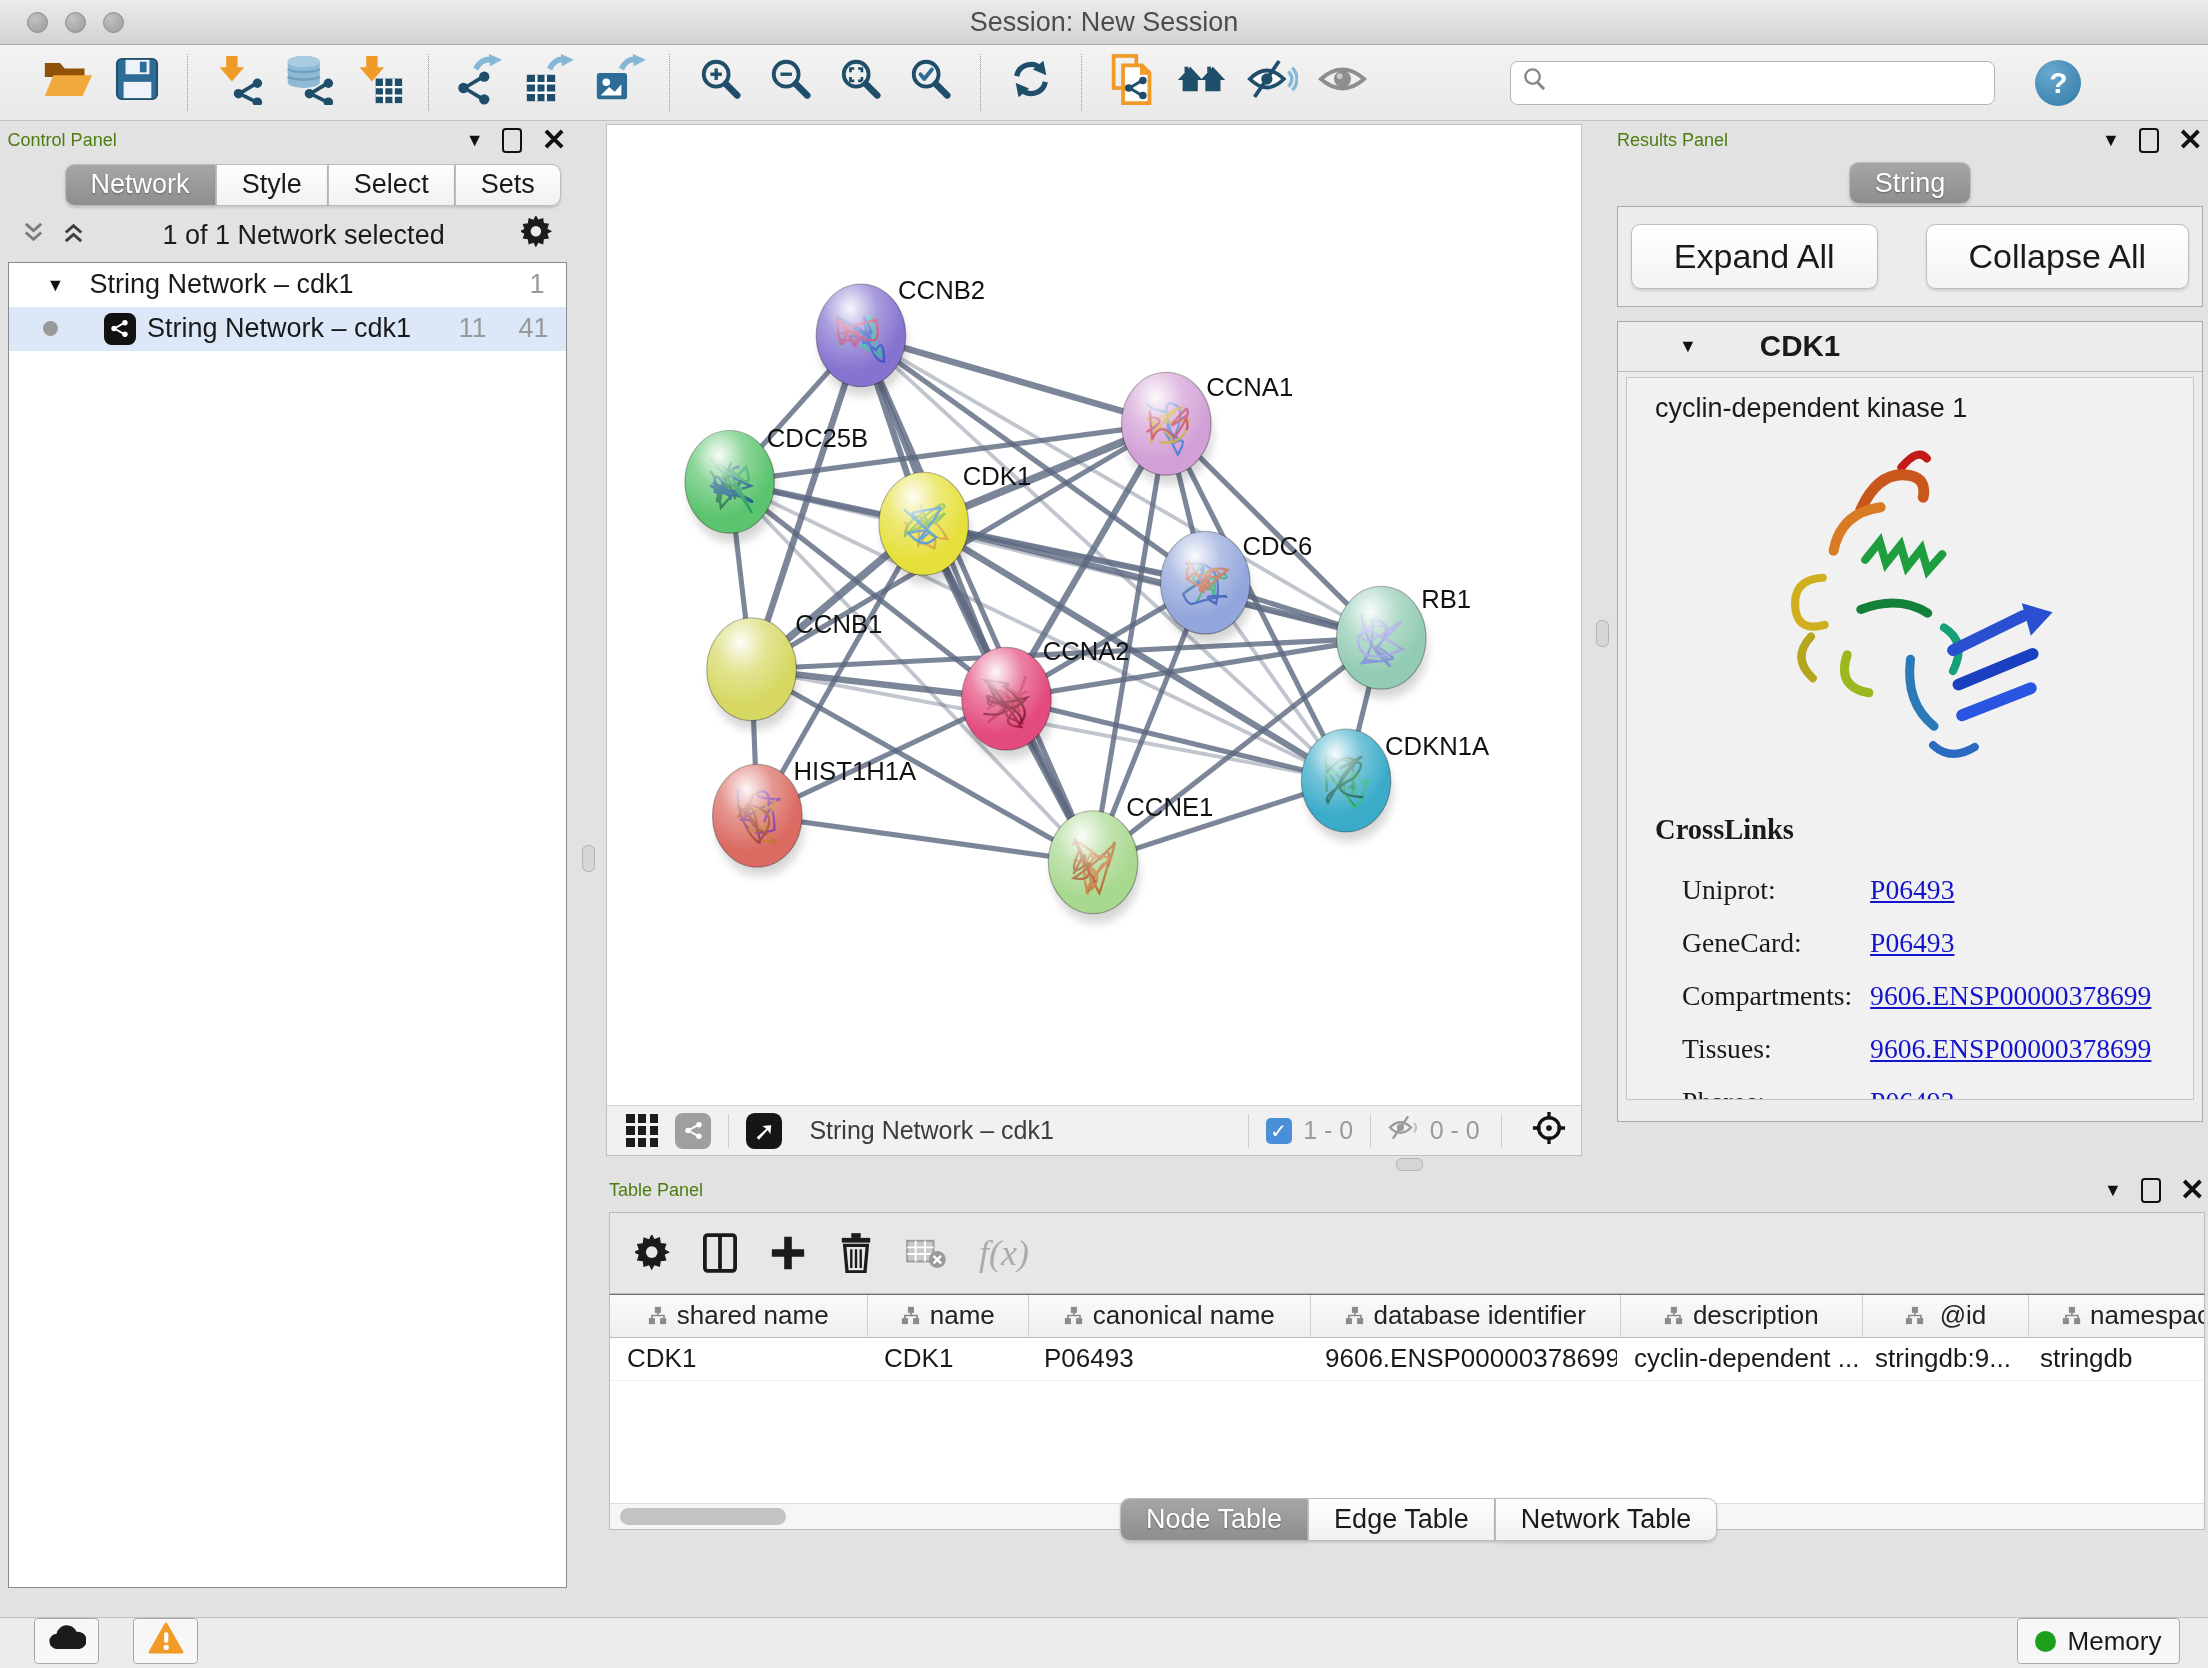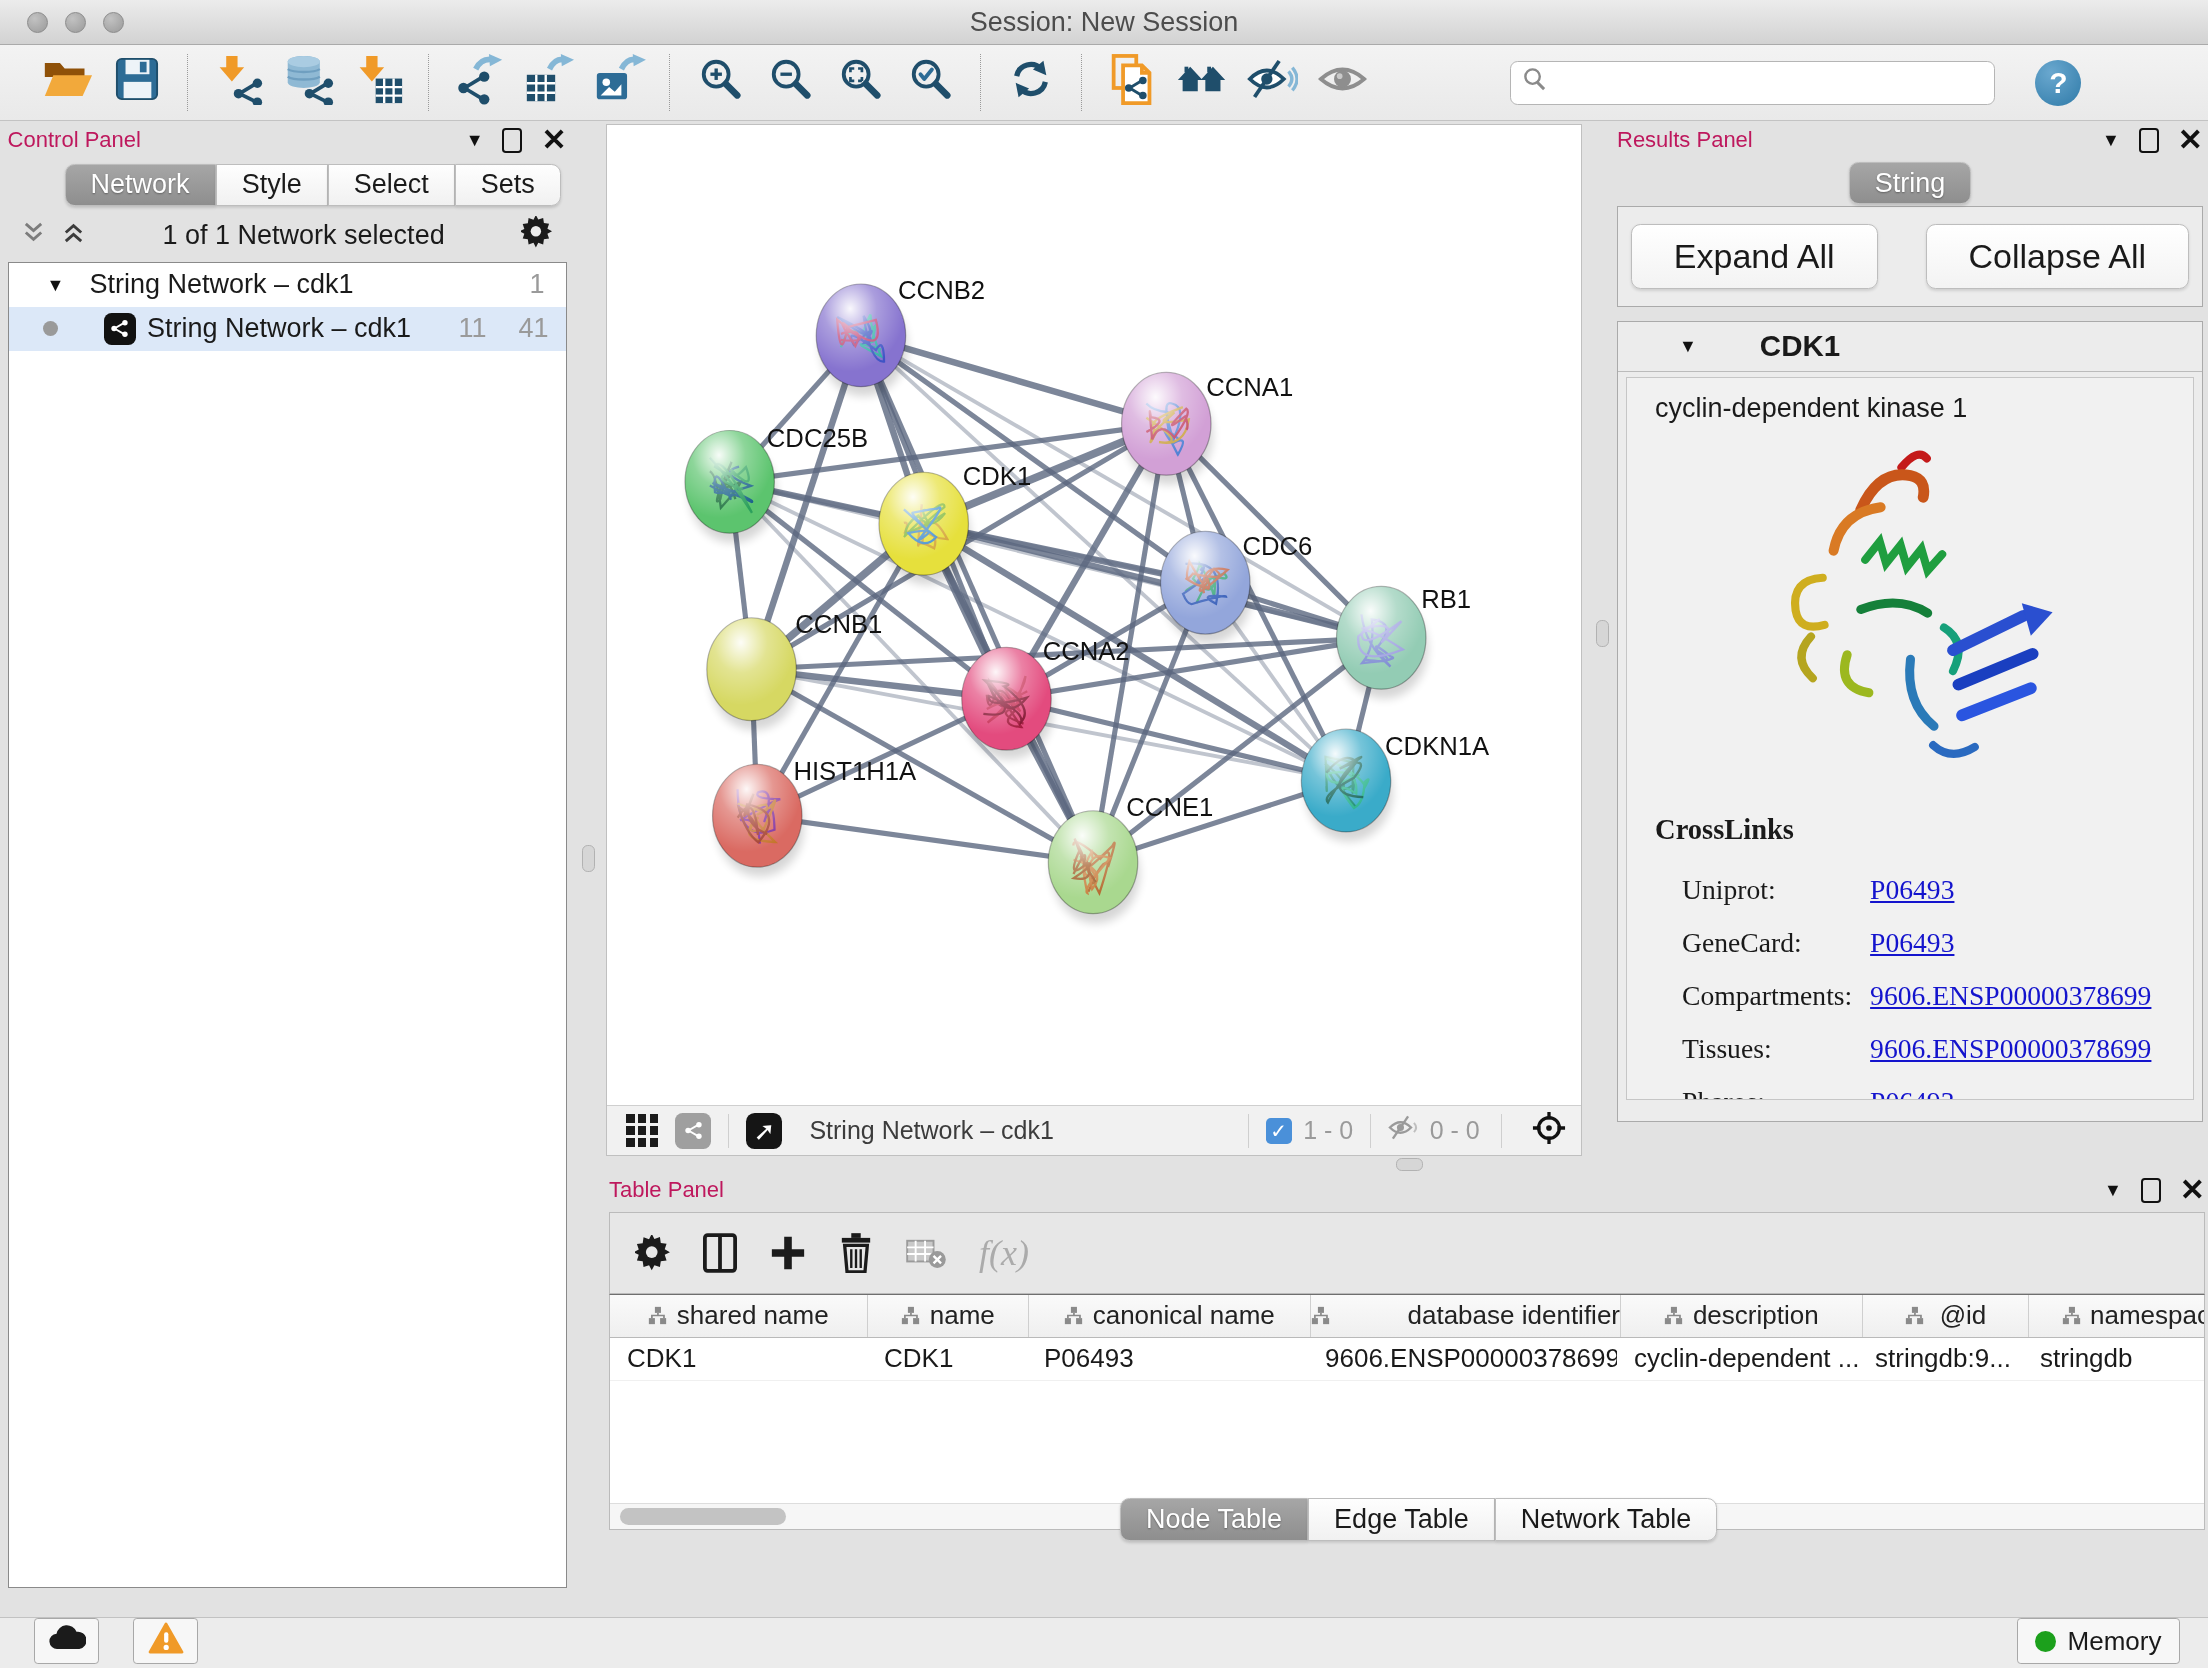--- a/index.html
+++ b/index.html
@@ -25,21 +25,21 @@
   .tb-div{height:57px;border-left:1.9px dotted #9a9a9a;margin:0 15px;}
   .searchbox{width:472px;height:42px;background:#fff;border:1px solid #b5b5b5;border-radius:7.6px;
     display:flex;align-items:center;padding-left:11.4px;margin-left:133px;}
   .searchbox input{border:none;outline:none;font-size:25px;width:399px;margin-left:9.5px;
     font-family:"Liberation Sans",sans-serif;background:transparent;}
   .help-btn{width:46px;height:46px;border-radius:50%;background:radial-gradient(circle at 35% 28%,#6aa8cf,#2f7aa8);
     color:#fff;font-weight:bold;font-size:30px;display:flex;align-items:center;justify-content:center;
     margin-left:40px;cursor:pointer;}
   
   .panel-title-row{display:flex;align-items:center;height:36px;}
-  .panel-title{font-size:22px;color:#be185d;}
+  .panel-title{font-size:18px;color:#4d7c0f;}
   .panel-controls{margin-left:auto;display:flex;align-items:center;gap:19px;}
   .pc-min{font-size:19px;color:#111;cursor:pointer;line-height:1;}
   .pc-float{width:16px;height:21px;border:2.4px solid #111;border-radius:3.8px;cursor:pointer;}
   .pc-close{font-size:30px;font-weight:bold;color:#111;cursor:pointer;line-height:1;}
   .seg-tab{padding:4.8px 25px;border:1px solid #bdbdbd;background:linear-gradient(#fefefe,#f1f1f1);
     font-size:27px;cursor:pointer;box-shadow:0 1.9px 2.9px rgba(0,0,0,.15);}
   .seg-tab.sel{background:linear-gradient(#a6a6a6,#8e8e8e);color:#fff;text-shadow:0 1px 1.9px rgba(0,0,0,.35);}
   
   .control-panel{position:absolute;left:7.6px;top:122px;width:559px;height:1472px;}
   .cp-tabs{display:flex;margin-left:57px;margin-top:5.7px;}
@@ -723,21 +723,21 @@
         </div>
         <div class="t-hcell" style="width: 281px;">
           <svg width="19" height="19" viewBox="0 0 22 22">
             <rect x="8" y="1" width="7" height="7" fill="#8a8a8a"></rect>
             <rect x="1" y="14" width="7" height="7" fill="#8a8a8a"></rect>
             <rect x="14" y="14" width="7" height="7" fill="#8a8a8a"></rect>
             <path d="M11.5 8v3M4.5 14v-3h14v3" stroke="#8a8a8a" stroke-width="2" fill="none"></path>
           </svg>
           <span>canonical name</span>
         </div>
-        <div class="t-hcell" style="width: 309px; justify-content: space-between;">
+        <div class="t-hcell" style="width: 309px;">
           <svg width="19" height="19" viewBox="0 0 22 22">
             <rect x="8" y="1" width="7" height="7" fill="#8a8a8a"></rect>
             <rect x="1" y="14" width="7" height="7" fill="#8a8a8a"></rect>
             <rect x="14" y="14" width="7" height="7" fill="#8a8a8a"></rect>
             <path d="M11.5 8v3M4.5 14v-3h14v3" stroke="#8a8a8a" stroke-width="2" fill="none"></path>
           </svg>
           <span>database identifier</span>
         </div>
         <div class="t-hcell" style="width: 241px;">
           <svg width="19" height="19" viewBox="0 0 22 22">

